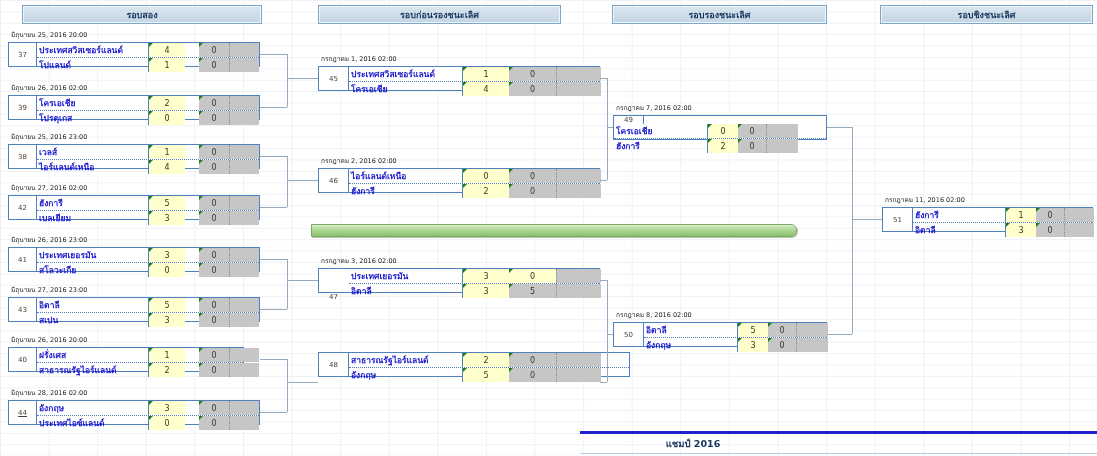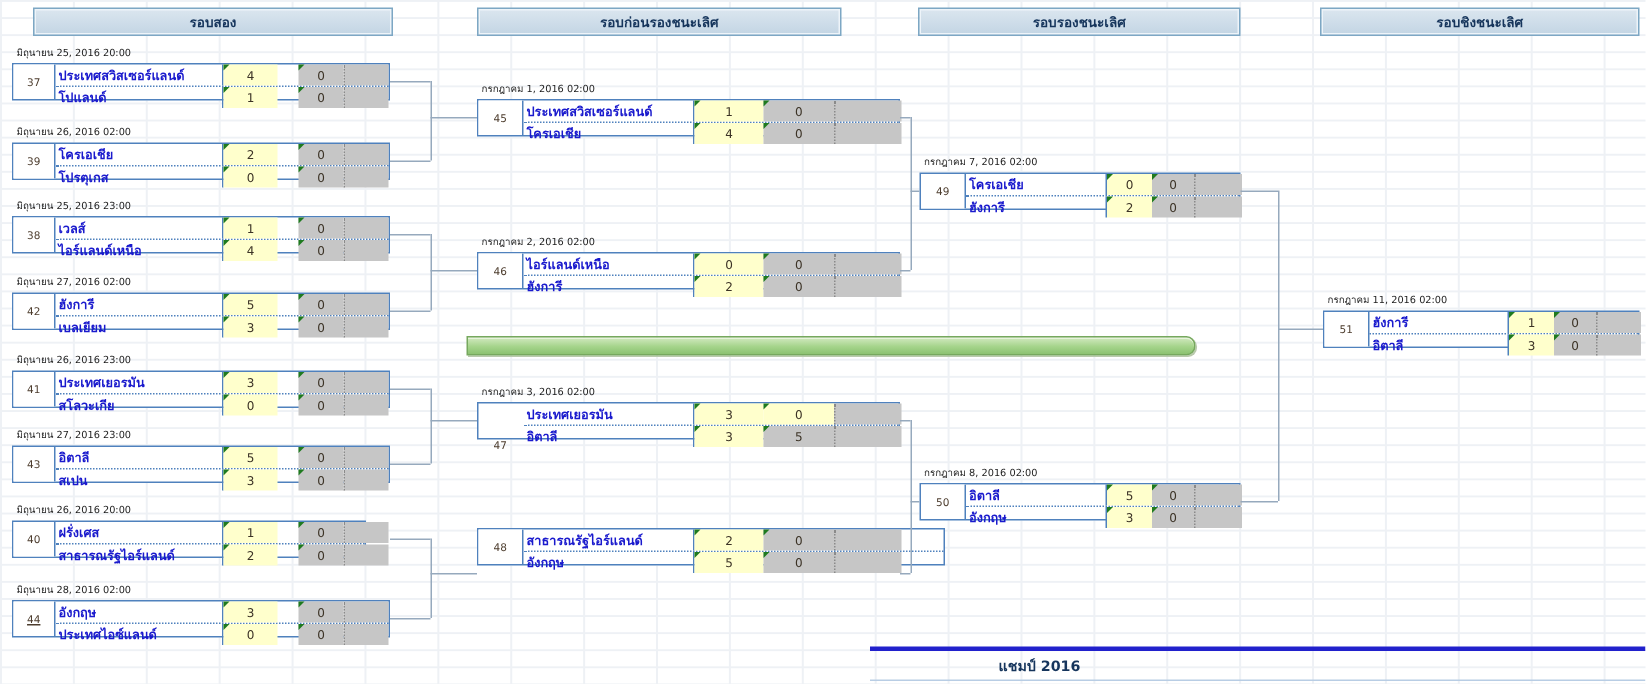--- a/index.html
+++ b/index.html
@@ -300,21 +300,21 @@
           </div>
           <div class="team-row second">
             <div class="team-name" style="width: 114px;">อังกฤษ</div>
             <div class="score s1" style="width: 46px;">5</div>
             <div class="score s2" style="width: 47px;">0</div>
             <div class="extra" style="width: 45px;"></div>
           </div>
         </div>
       </div>
       <div class="match-date" style="left: 616px; top: 104px;">กรกฎาคม 7, 2016  02:00</div>
-      <div class="match-box" style="left: 613px; top: 115px; width: 214px;">
+      <div class="match-box" style="left: 613px; top: 115px; width: 214px; flex-direction: column;">
         <div class="num-cell" style="width: 30px;">49</div>
         <div class="rows">
           <div class="team-row">
             <div class="team-name" style="width: 94px;">โครเอเชีย</div>
             <div class="score s1" style="width: 30px;">0</div>
             <div class="score s2" style="width: 28px;">0</div>
             <div class="extra" style="width: 32px;"></div>
           </div>
           <div class="team-row second">
             <div class="team-name" style="width: 94px;">ฮังการี</div>

